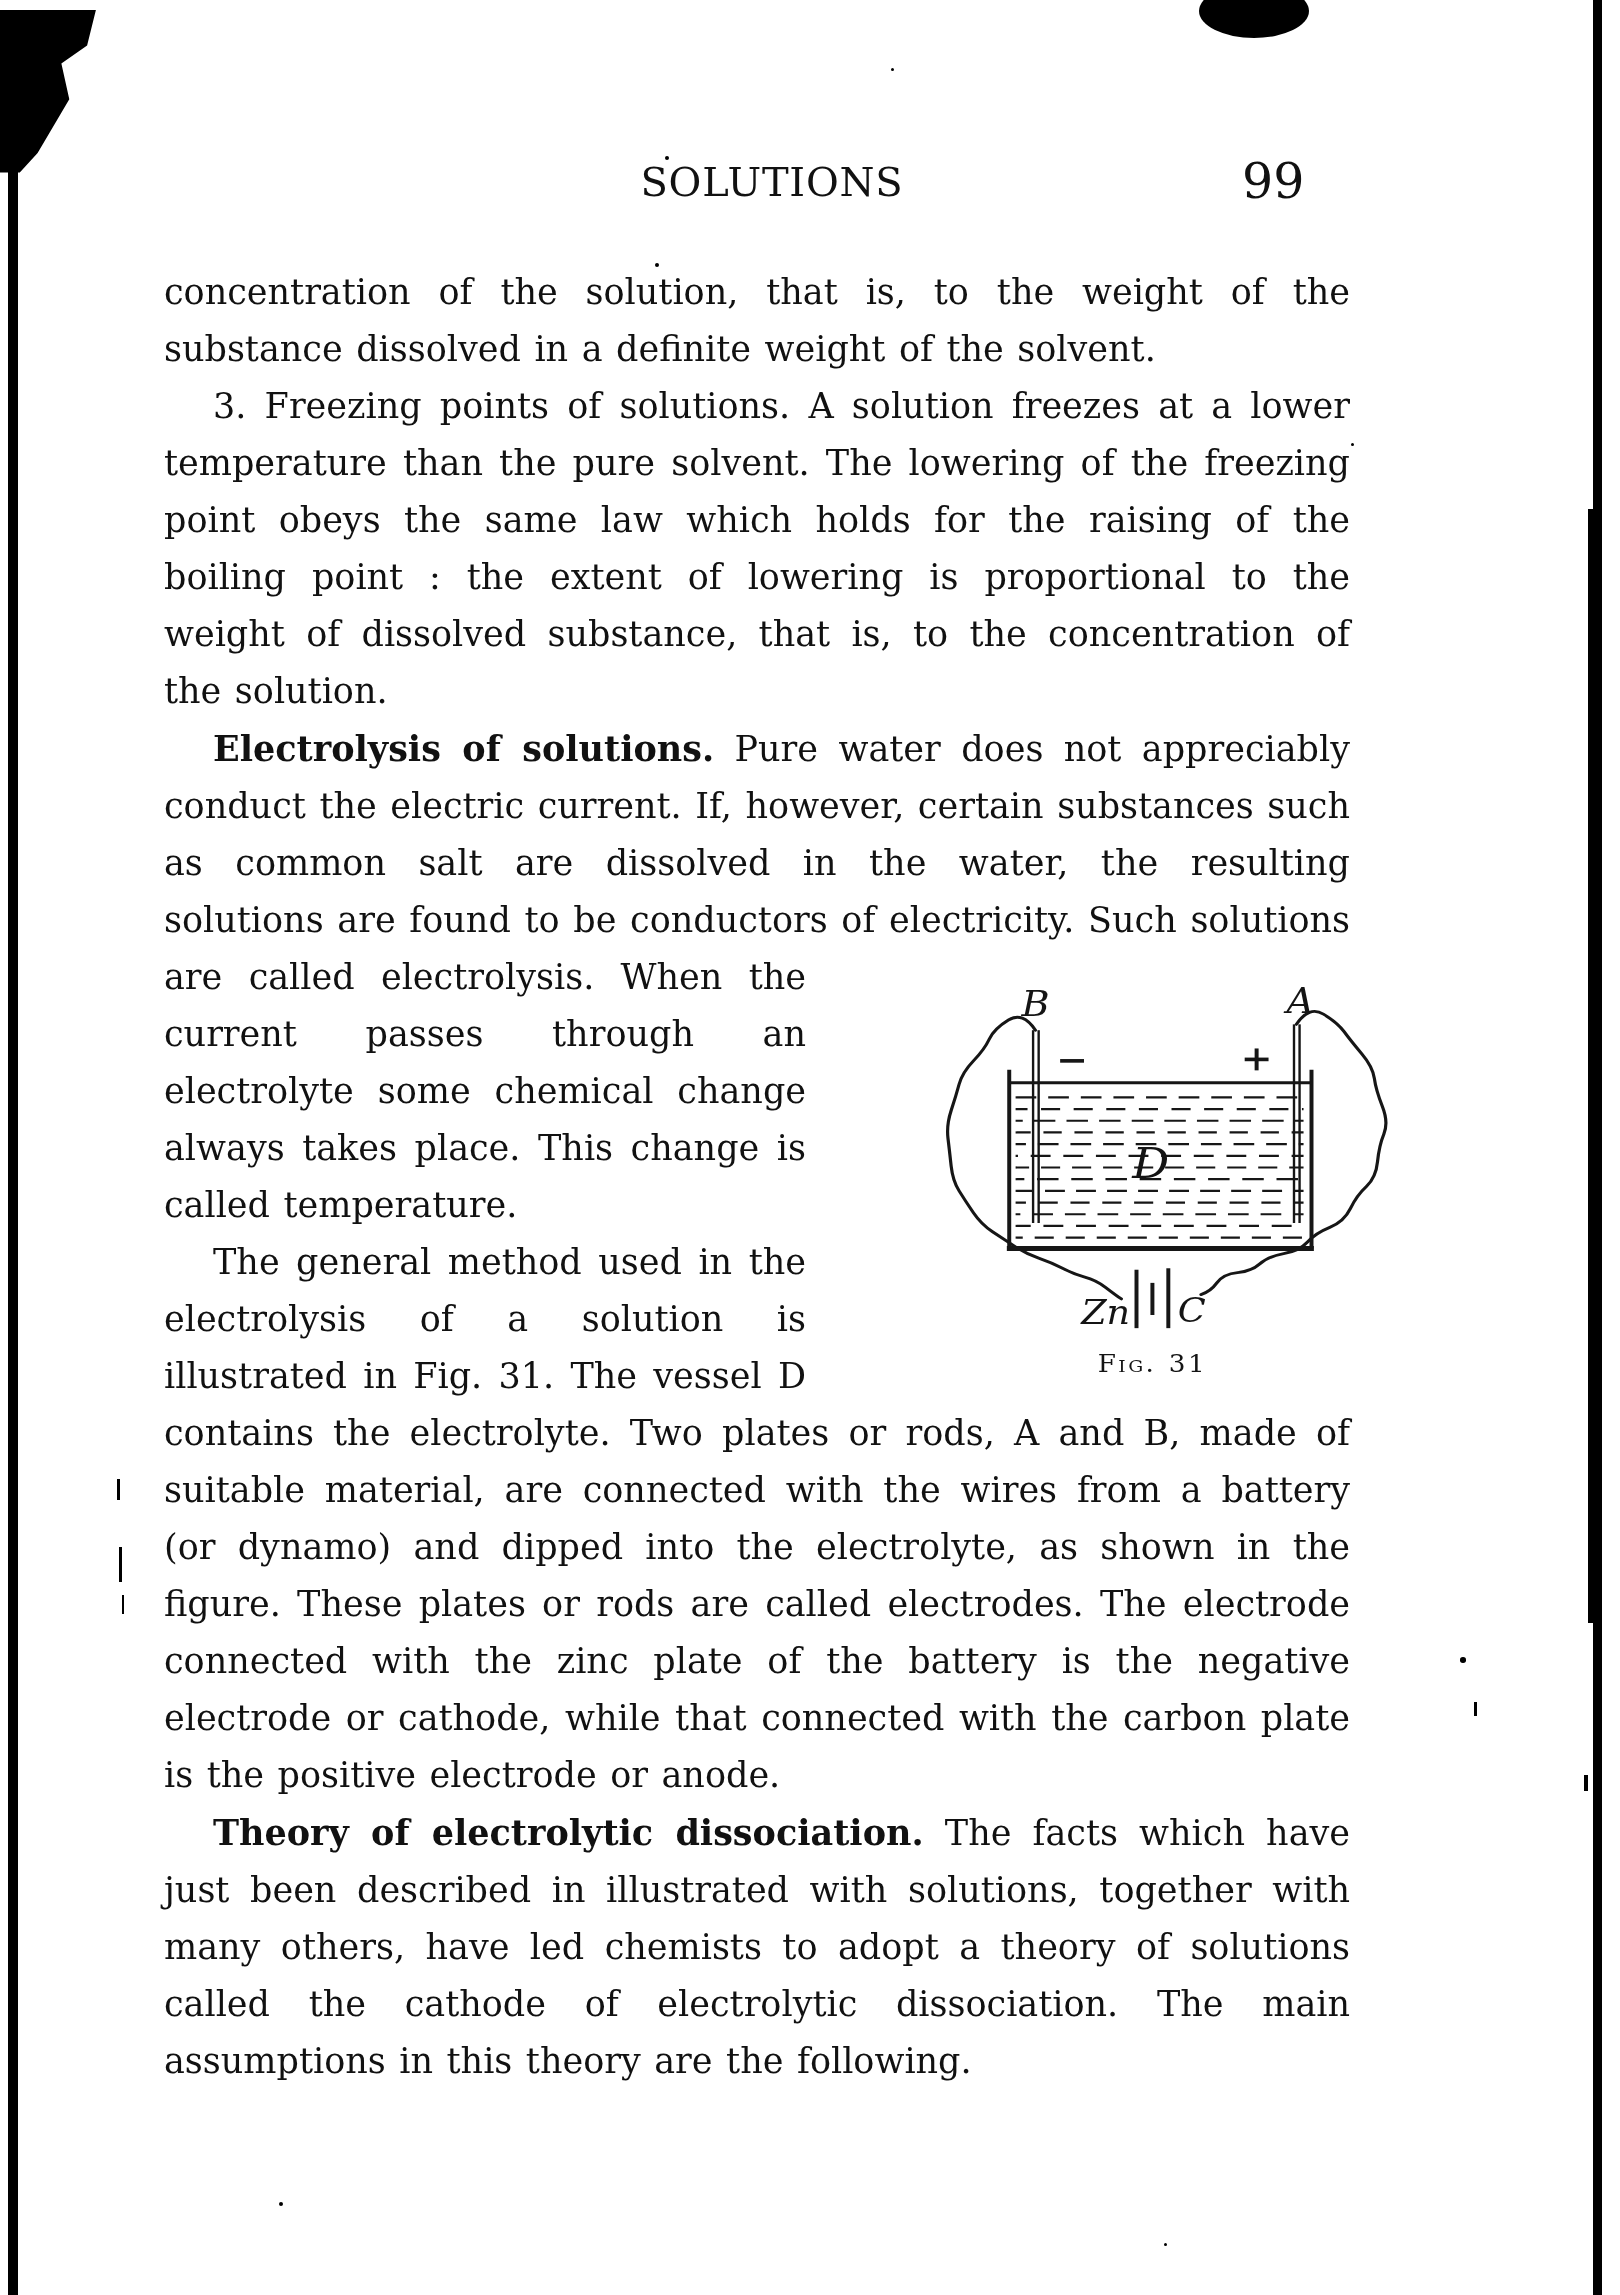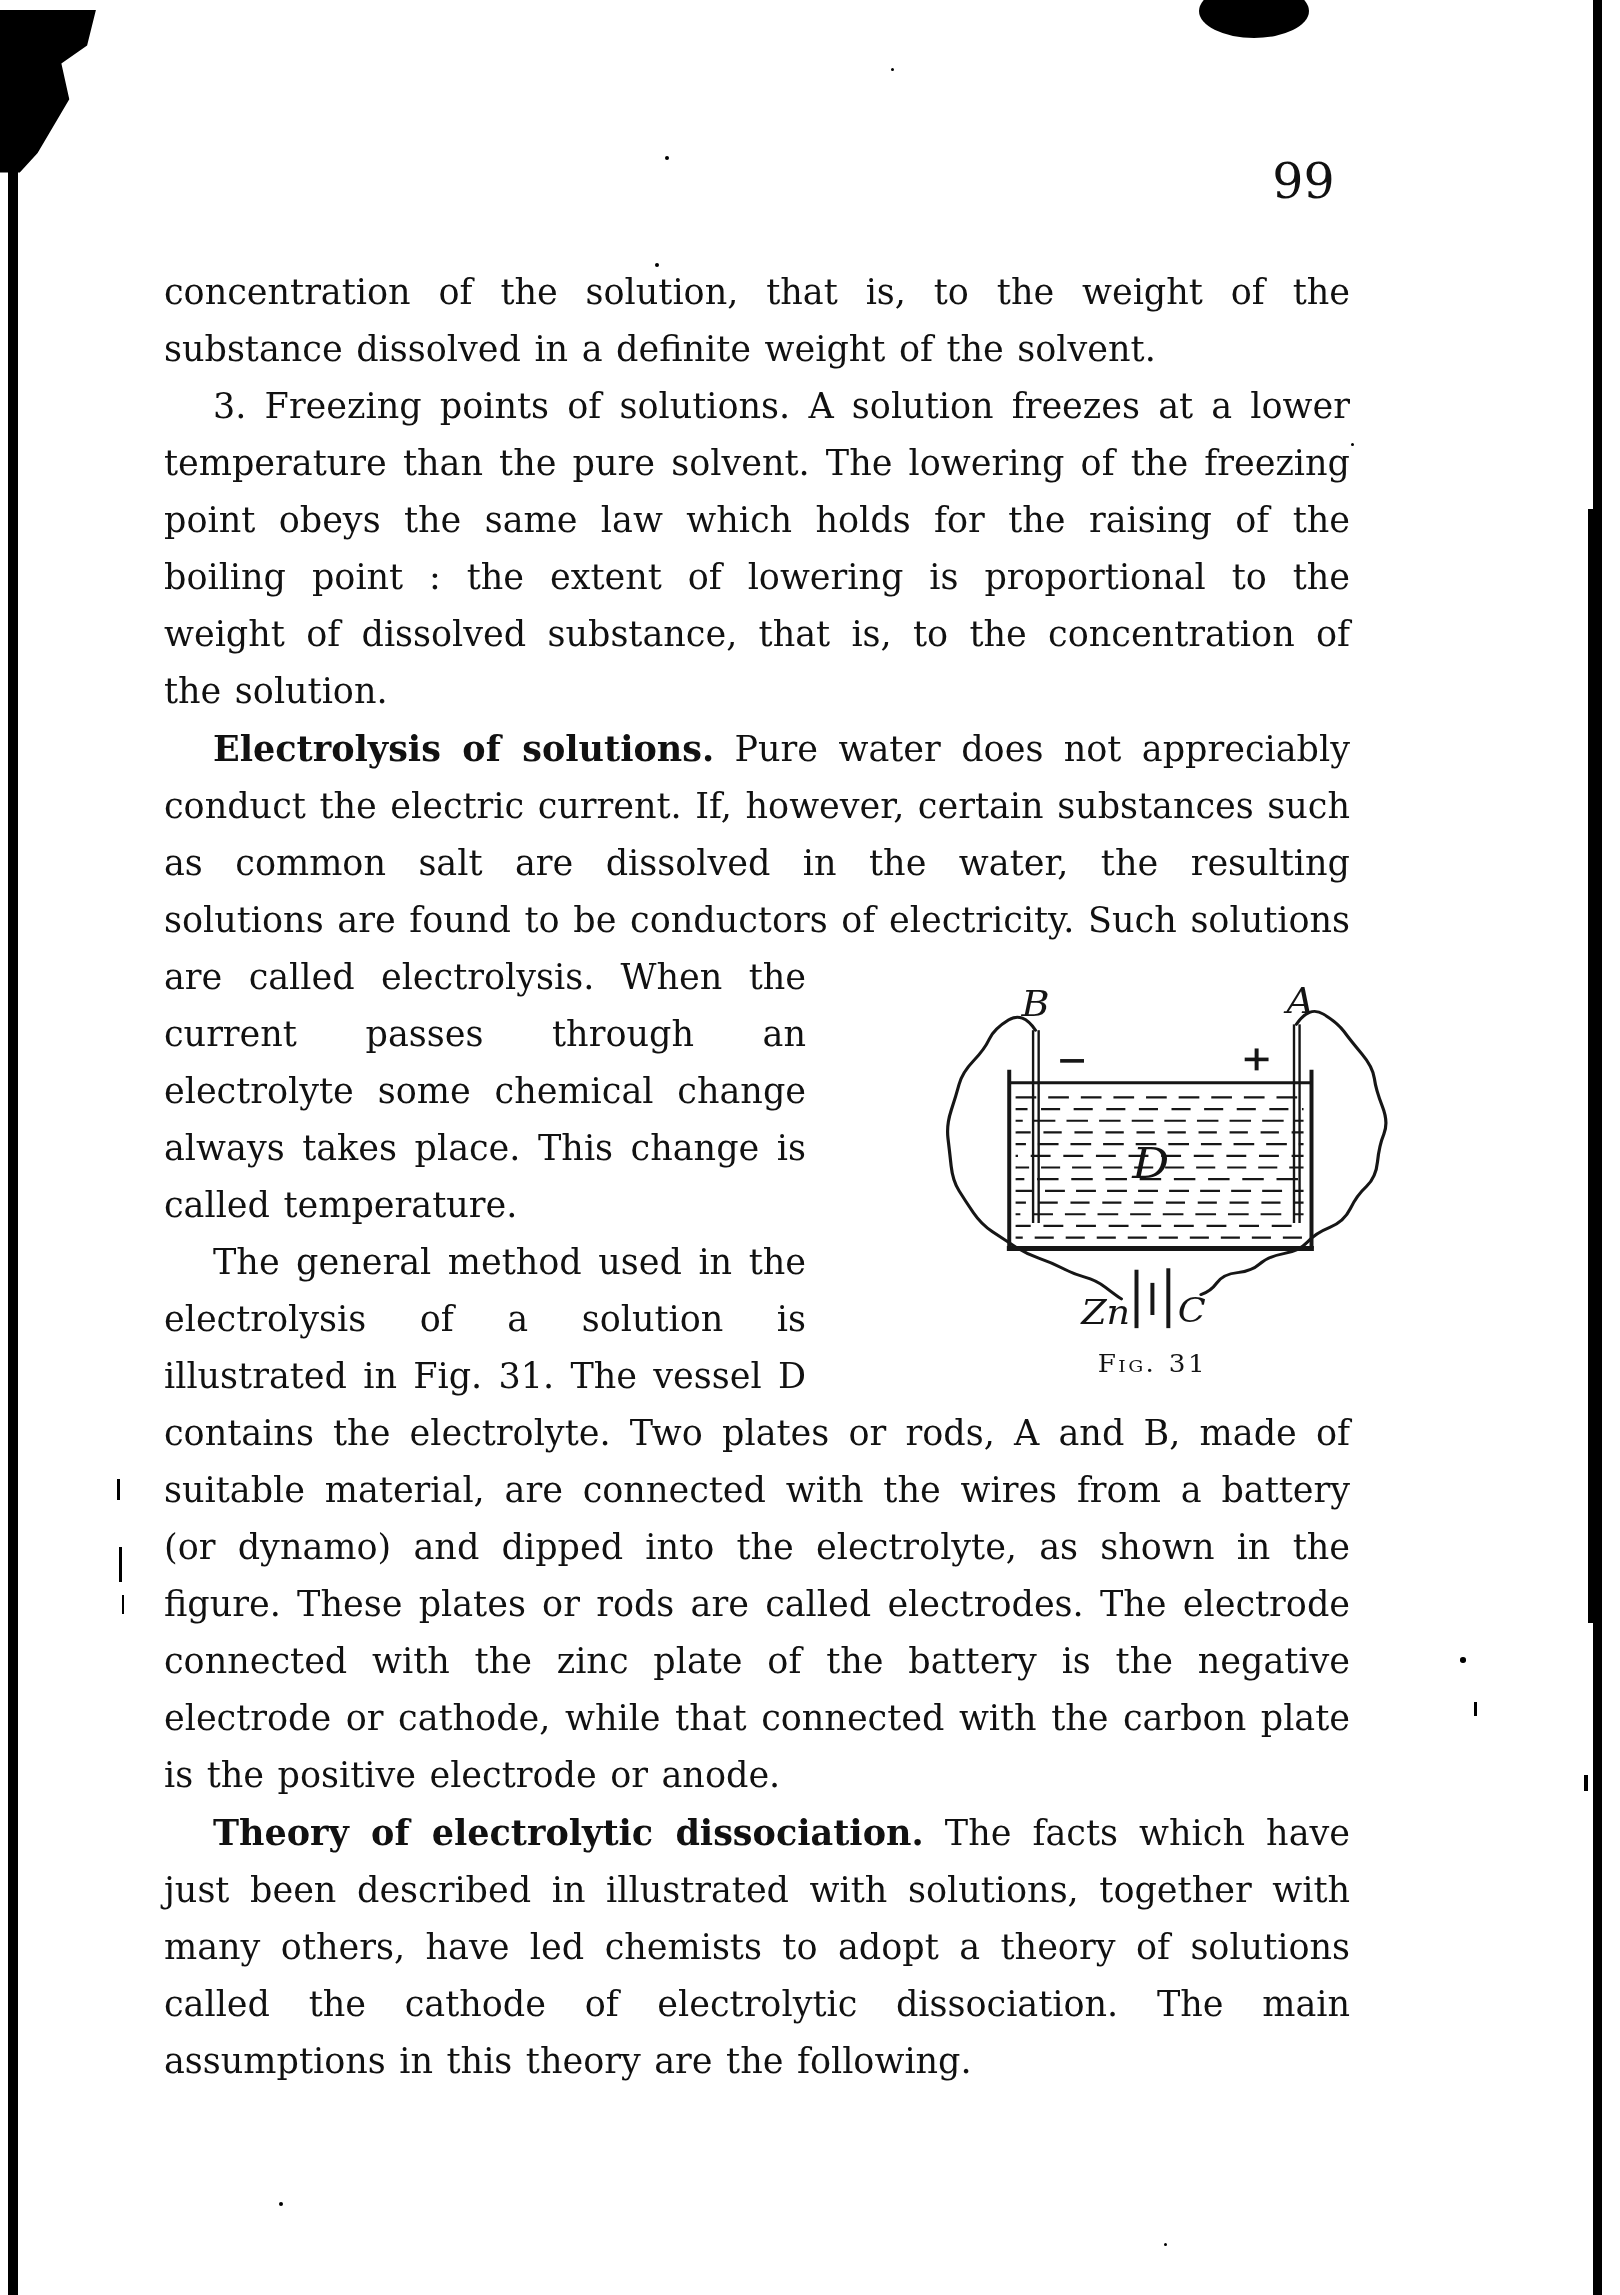--- a/index.html
+++ b/index.html
@@ -13,21 +13,21 @@
   }
   .page{position:absolute;inset:0;background:#ffffff;}
 
   
   .header-title{
     position:absolute;top:159px;left:179px;width:1186px;
     text-align:center;font-size:40px;letter-spacing:0.8px;
   }
   .page-number{
     position:absolute;top:153px;left:1242px;width:123px;
-    text-align:center;font-size:49px;
+    text-align:left;font-size:49px;
   }
 
   
   .text-block{
     position:absolute;left:164px;top:264px;width:1186px;
     font-size:35px;line-height:57px;
     text-align:justify;text-justify:inter-word;
     word-spacing:2.4px;
   }
   .text-block::after{content:"";display:block;clear:both;}
@@ -59,20 +59,21 @@
   .blob-tr{position:absolute;left:1199px;top:-16px;width:110px;height:54px;background:#000;border-radius:50%;}
   .bar-r{position:absolute;left:1593px;top:0;width:8.8px;height:2295px;background:#000;}
   .bar-r2{position:absolute;left:1588px;top:509px;width:5.6px;height:1114px;background:#000;}
   .mark{position:absolute;background:#000;}
 </style>
 </head>
 <body>
 
 <div class="page">
 
+  <div class="header-title">SOLUTIONS</div>
   <div class="page-number">99</div>
 
   <div class="text-block">
 
     <p><span>concentration of the solution, that is, to the weight of the substance dissolved in a definite weight of the solvent.</span></p>
 
     <p class="ind"><span>3. </span><span class="it">Freezing points of solutions.</span><span> A solution freezes at a lower temperature than the pure solvent. The lowering of the freezing point obeys the same law which holds for the raising of the boiling point : the extent of lowering is proportional to the weight of dissolved substance, that is, to the concentration of the solution.</span></p>
 
     <p class="ind"><span class="b">Electrolysis of solutions.</span><span> Pure water does not appreciably conduct the electric current. If, however, certain substances such as common salt are dissolved in the water, the resulting solutions are found to be conductors of electricity. </span><span class="figure-float"><svg class="fig" viewBox="0 0 660 545" preserveAspectRatio="none" style="font-size:44px">
 

